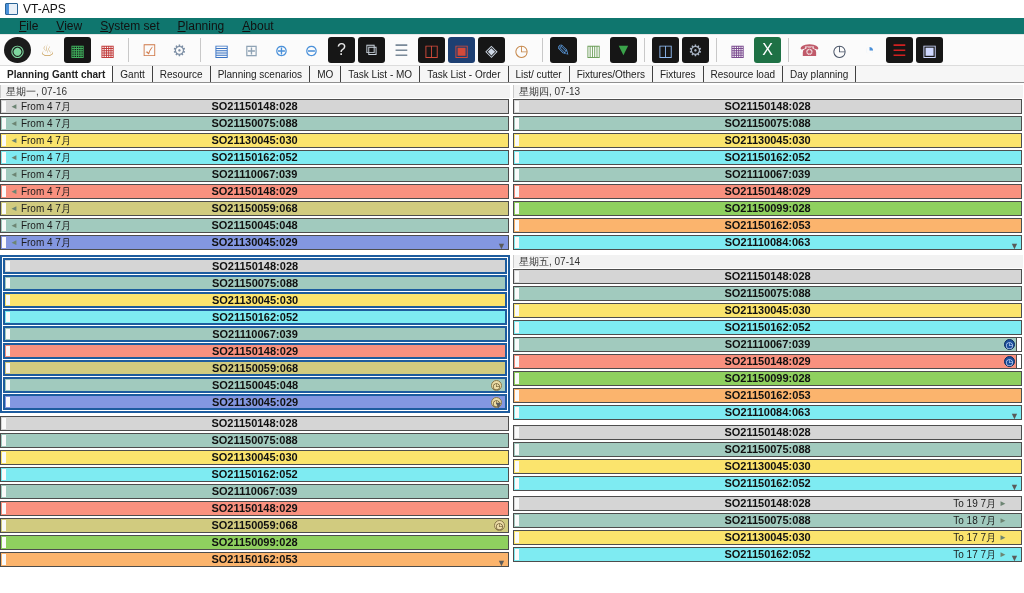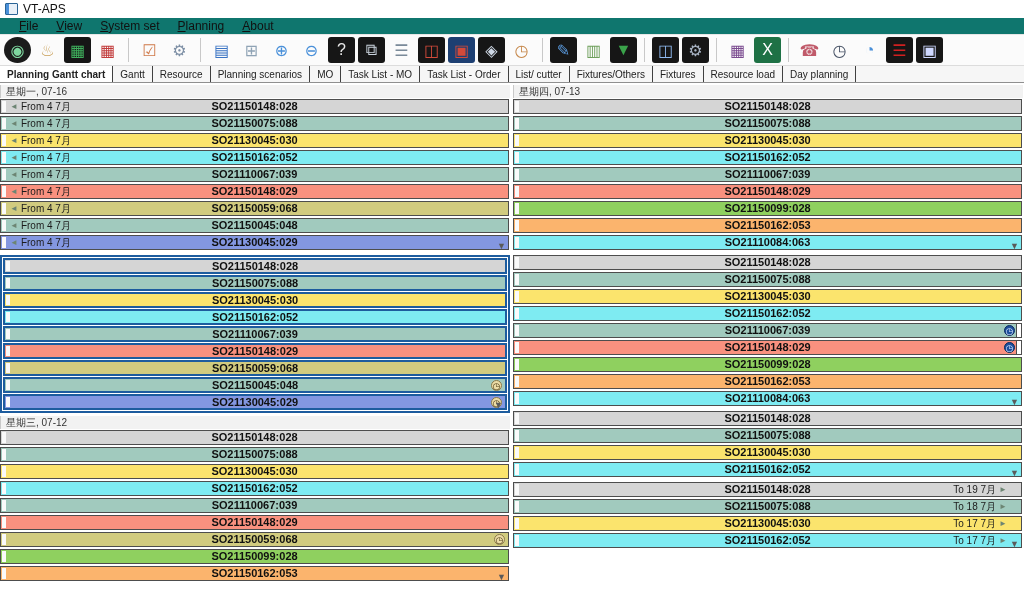--- a/index.html
+++ b/index.html
@@ -216,21 +216,20 @@
           </div>
           <div class="bar" style="background: rgb(131, 151, 225);">
             <div class="strip"></div>
             <div class="so">SO21130045:029</div>
             <div class="clk yellow">◷</div>
             <div class="ovf">▼</div>
           </div>
         </div>
       </div>
       <div class="panel">
-        <div class="phead">星期三, 07-12</div>
         <div class="rows">
           <div class="bar" style="background: rgb(213, 213, 213);">
             <div class="strip"></div>
             <div class="so">SO21150148:028</div>
           </div>
           <div class="bar" style="background: rgb(161, 202, 190);">
             <div class="strip"></div>
             <div class="so">SO21150075:088</div>
           </div>
           <div class="bar" style="background: rgb(251, 228, 109);">
@@ -303,20 +302,21 @@
             <div class="so">SO21150162:053</div>
           </div>
           <div class="bar" style="background: rgb(126, 235, 242);">
             <div class="strip"></div>
             <div class="so">SO21110084:063</div>
             <div class="ovf">▼</div>
           </div>
         </div>
       </div>
       <div class="panel">
+        <div class="phead">星期五, 07-14</div>
         <div class="rows">
           <div class="bar" style="background: rgb(213, 213, 213);">
             <div class="strip"></div>
             <div class="so">SO21150148:028</div>
           </div>
           <div class="bar" style="background: rgb(161, 202, 190);">
             <div class="strip"></div>
             <div class="so">SO21150075:088</div>
           </div>
           <div class="bar" style="background: rgb(251, 228, 109);">

